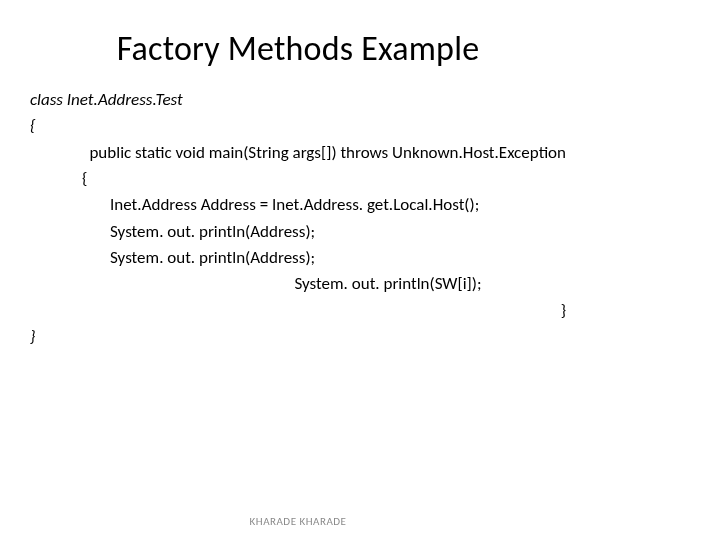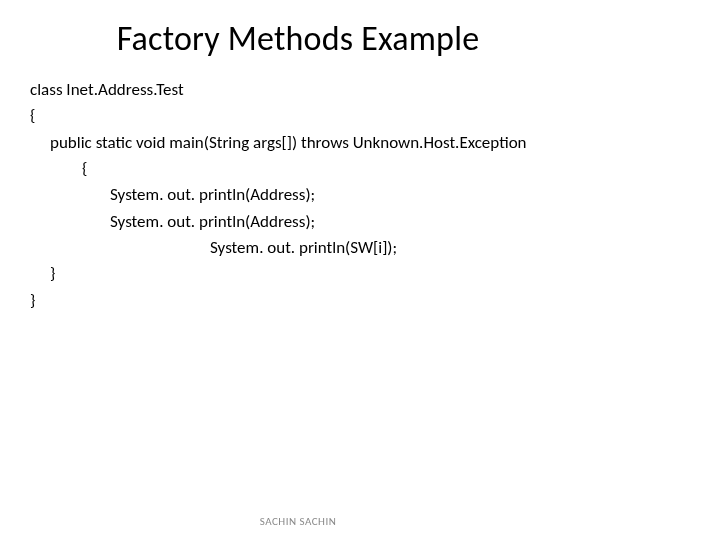--- a/index.html
+++ b/index.html
@@ -10,39 +10,39 @@
     background: #fff;
     font-family: Calibri, "Segoe UI", Arial, sans-serif;
     color: #000;
     overflow: hidden;
   }
   .slide {
     position: relative;
     width: 596px;
     height: 540px;
     box-sizing: border-box;
-    padding: 10px 30px 20px 30px;
+    padding: 20px 30px 20px 30px;
   }
   .title {
     font-size: 34px;
     font-weight: 400;
     text-align: center;
     margin: 8px 0 18px 0;
     letter-spacing: 0.2px;
   }
   .code {
     font-size: 17px;
     line-height: 1.55;
     font-family: Calibri, "Segoe UI", Arial, sans-serif;
   }
-  .in0 { margin-left: 0px; }
-  .in1 { margin-left: 20px; }
+  .in0 { margin-left: 0px; font-style: italic; }
+  .in1 { margin-left: 20px; text-align: right; }
   .in2 { margin-left: 52px; }
   .in3 { margin-left: 80px; }
-  .in4 { margin-left: 180px; }
+  .in4 { margin-left: 180px; text-align: center; }
   .footer {
     position: absolute;
     bottom: 12px;
     left: 0;
     width: 100%;
     text-align: center;
     font-size: 11px;
     color: #8a8a8a;
     letter-spacing: 0.5px;
   }
@@ -51,21 +51,22 @@
 <body>
 
 <div class="slide">
   <div class="title">Factory Methods Example</div>
 
   <div class="code">
     <div class="in0">class Inet.Address.Test</div>
     <div class="in0">{</div>
     <div class="in1">public static void main(String args[]) throws Unknown.Host.Exception</div>
     <div class="in2">{</div>
+    <div class="in3">Inet.Address Address = Inet.Address. get.Local.Host();</div>
     <div class="in3">System. out. println(Address);</div>
     <div class="in3">System. out. println(Address);</div>
     <div class="in4">System. out. println(SW[i]);</div>
     <div class="in1">}</div>
     <div class="in0">}</div>
   </div>
 
-  <div class="footer">SACHIN SACHIN</div>
+  <div class="footer">KHARADE KHARADE</div>
 </div>
 
 </body></html>

